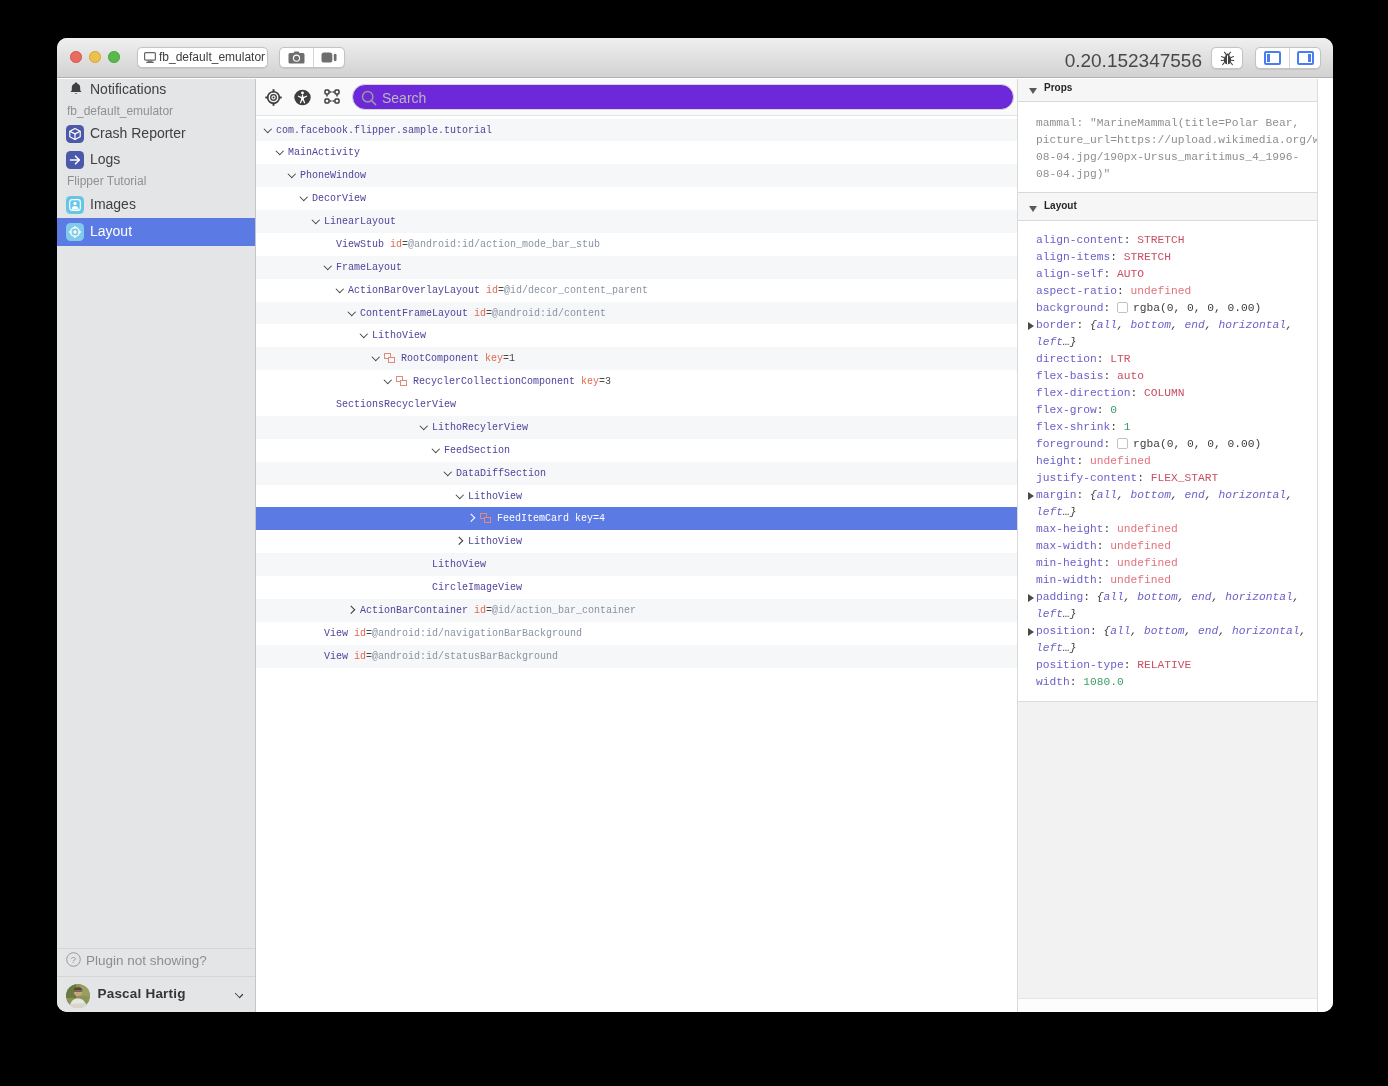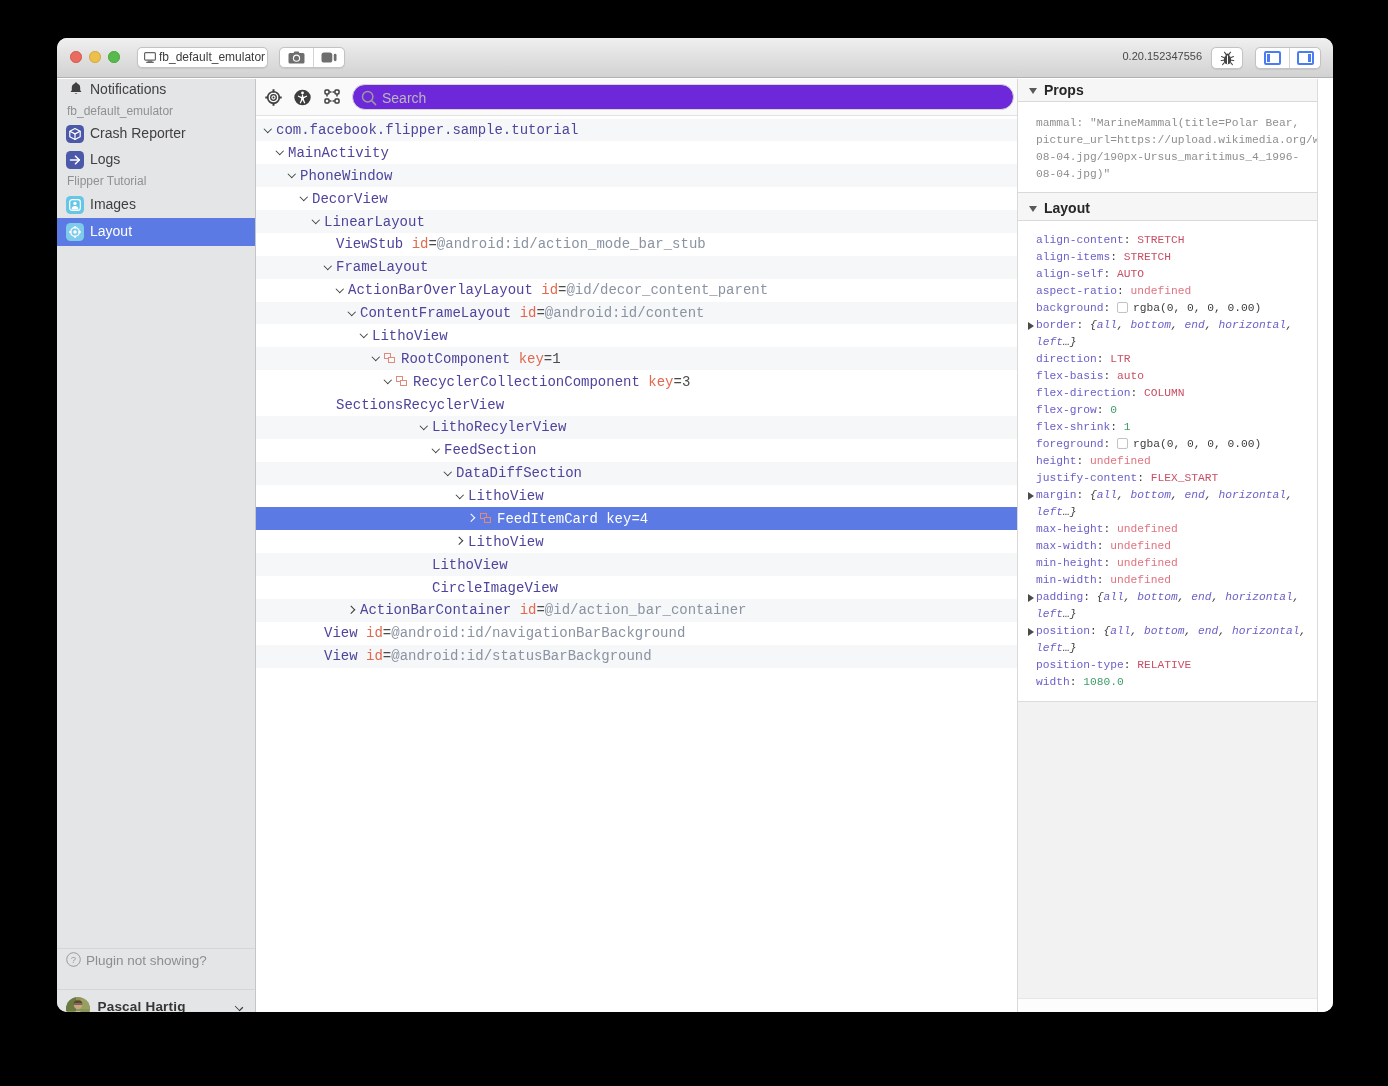--- a/index.html
+++ b/index.html
@@ -11,21 +11,21 @@
 #lr { left:13px; background:#ea6b60; border:0.6px solid #d35548; }
 #ly { left:32.2px; background:#ebc14b; border:0.6px solid #d6a535; }
 #lg { left:51.4px; background:#57ba4b; border:0.6px solid #47a53c; }
 .tbtn { position:absolute; top:9px; height:21px; background:#fff; border:1px solid #c3c3c3; border-radius:5px; box-shadow:0 0.5px 1px rgba(0,0,0,0.08); }
 #tab { left:80px; width:131px; color:#3d3d3d; font-size:12px; line-height:19.5px; padding-left:21px; }
 #tab svg { position:absolute; left:5.5px; top:4px; }
 #camgrp { left:222px; width:66px; }
 #camgrp .div { position:absolute; left:33px; top:0; width:1px; height:19px; background:#d4d4d4; }
 #camgrp svg.cam { position:absolute; left:8px; top:3px; }
 #camgrp svg.vid { position:absolute; left:41px; top:4px; }
-#version { position:absolute; right:131px; top:12px; font-size:11px; color:#484848; }
+#version { position:absolute; right:131px; top:12px; font-size:19px; color:#484848; }
 #bugbtn { left:1154px; width:32px; height:22px; }
 #bugbtn svg { position:absolute; left:7.5px; top:3.5px; }
 #toggles { left:1198px; width:66px; height:22px; }
 #toggles .div { position:absolute; left:33px; top:0; width:1px; height:20px; background:#d4d4d4; }
 .ticon { position:absolute; top:3.5px; width:16.5px; height:13.5px; border:2px solid #4a7df2; border-radius:2px; }
 .ticon i { position:absolute; top:1.2px; width:2.6px; height:7.3px; background:#4a7df2; }
 #tgl { left:8px; } #tgl i { left:1px; }
 #tgr { left:41px; } #tgr i { right:1px; }
 
 #content { position:absolute; left:0; top:41.4px; width:100%; height:933px; }
@@ -42,54 +42,54 @@
 #row-logs  { top:67.5px; }
 #row-images{ top:112.2px; }
 #row-layout{ top:139px; height:27.8px; background:#5c7ae3; }
 #row-layout .tx { color:#fff; top:5.5px; }
 #row-layout .ic { top:5.5px; }
 #lbl-emu { top:25px; }
 #lbl-tut { top:95.5px; }
 #plugrow { position:absolute; left:0; top:868.7px; width:100%; height:29px; border-top:1px solid #d6d6d6; }
 #plugrow .tx { position:absolute; left:29px; top:4px; font-size:13.5px; color:#8e8e8e; }
 #plugrow svg { position:absolute; left:9px; top:3px; }
-#userrow { position:absolute; left:0; top:897.5px; width:100%; height:36.3px; border-top:1px solid #d6d6d6;margin-top:13px; }
+#userrow { position:absolute; left:0; top:897.5px; width:100%; height:36.3px; border-top:1px solid #d6d6d6; }
 #userrow .name { position:absolute; left:40.5px; top:9px; font-size:13.5px; font-weight:bold; color:#363636; letter-spacing:0.2px; }
 #userrow .chev { position:absolute; left:179px; top:13.5px; width:6px; height:6px; border-right:1.6px solid #333; border-bottom:1.6px solid #333; transform:rotate(45deg) scale(1.15,0.85); }
 #avatar { position:absolute; left:8.8px; top:6.9px; width:24px; height:24px; border-radius:50%; overflow:hidden; }
 
 #main { position:absolute; left:199px; top:0; width:761px; height:100%; background:#fff; }
 #toolbar { position:absolute; left:0; top:0; width:100%; height:37px; background:#fafafa; border-bottom:1px solid #e2e2e2; }
 #toolbar .tbi { position:absolute; top:10.5px; }
 #ti1 { left:9px; } #ti2 { left:38px; } #ti3 { left:68px; }
 #search { position:absolute; left:96px; top:5px; width:662px; height:26.5px; background:#6d28d9; border:1px solid #d6d6d6; border-radius:13.5px; }
 #search .ph { position:absolute; left:29px; top:5px; font-size:14px; color:#b9b9b9; }
 #search svg { position:absolute; left:8px; top:5px; }
 #tree { position:absolute; left:0; top:39.6px; width:100%; }
-.row { position:relative; height:22.88px; display:flex; align-items:center; font-family:"Liberation Mono",monospace; font-size:14px; color:#4e449c; white-space:pre; }
+.row { position:relative; height:22.88px; display:flex; align-items:center; font-family:"Liberation Mono",monospace; font-size:10px; color:#4e449c; white-space:pre; }
 .row.g { background:#f6f7f8; }
 .row.sel { background:#5c7ae3; color:#fff; }
 .cs { display:inline-block; width:12px; flex:none; position:relative; height:100%; }
 .cv { position:absolute; left:1px; top:7px; width:5.5px; height:5.5px; border-right:1.5px solid #3a3a3a; border-bottom:1.5px solid #3a3a3a; transform:rotate(45deg); }
 .cr { position:absolute; left:0px; top:8px; width:5.5px; height:5.5px; border-right:1.5px solid #3a3a3a; border-bottom:1.5px solid #3a3a3a; transform:rotate(-45deg); }
 .sel .cr { border-color:#fff; }
 .lit { display:inline-block; width:17px; height:12px; flex:none; position:relative; }
 .lit i { position:absolute; width:6.5px; height:6.5px; border:1.3px solid #e08a7e; }
 .lit .a { left:0; top:0; }
 .lit .b { left:4px; top:4px; background:#fff; }
 .g .lit .b { background:#f6f7f8; }
 .sel .lit .b { background:#5c7ae3; }
 .kw { color:#e2684e; } .eq { color:#4a4a4a; } .idv { color:#8a93a2; } .kv { color:#4a4a4a; }
 .sel .kw, .sel .eq, .sel .idv, .sel .kv { color:#fff; }
 
 #rpanel { position:absolute; left:960px; top:0; width:316px; height:100%; background:#fff; }
 #rpanel .bl { position:absolute; left:0; top:0; width:1px; height:100%; background:#d9d9d9; }
 #rinner { position:absolute; left:1px; top:0; width:300px; height:100%; background:#f2f2f2; border-right:1px solid #dcdcdc; }
 .shead { position:relative; width:100%; height:28px; background:#f6f6f6; border-bottom:1px solid #d9d9d9; }
-.shead .t { position:absolute; left:26px; top:7px; font-size:14px; font-weight:bold; color:#262626; }
+.shead .t { position:absolute; left:26px; top:7px; font-size:10px; font-weight:bold; color:#262626; }
 .shead .tri { position:absolute; left:11px; top:13px; width:0; height:0; border-left:4.5px solid transparent; border-right:4.5px solid transparent; border-top:6px solid #595959; }
 #phead { height:23.3px; }
 #phead .t { top:3px; }
 #phead .tri { top:9px; }
 .scontent { position:relative; width:100%; background:#fff; font-family:"Liberation Mono",monospace; font-size:11.25px; overflow:hidden; }
 #props { border-bottom:1px solid #d9d9d9; }
 #layoutc { border-bottom:1px solid #dcdcdc; }
 .pline { position:relative; height:17px; line-height:17px; white-space:pre; padding-left:18px; color:#8f8f8f; }
 .lline { position:relative; height:17px; line-height:17px; white-space:pre; padding-left:18px; color:#3d3d3d; }
 .k { color:#6b61c8; } .red { color:#c84f63; } .und { color:#e0737f; } .grn { color:#3e9e68; }

